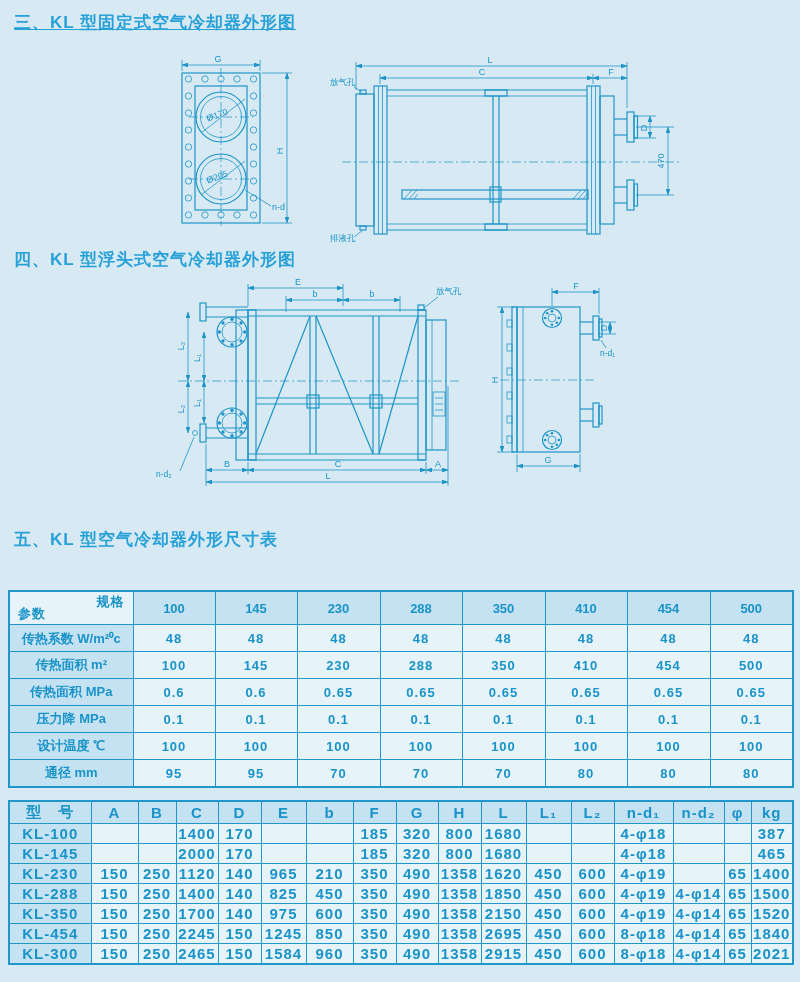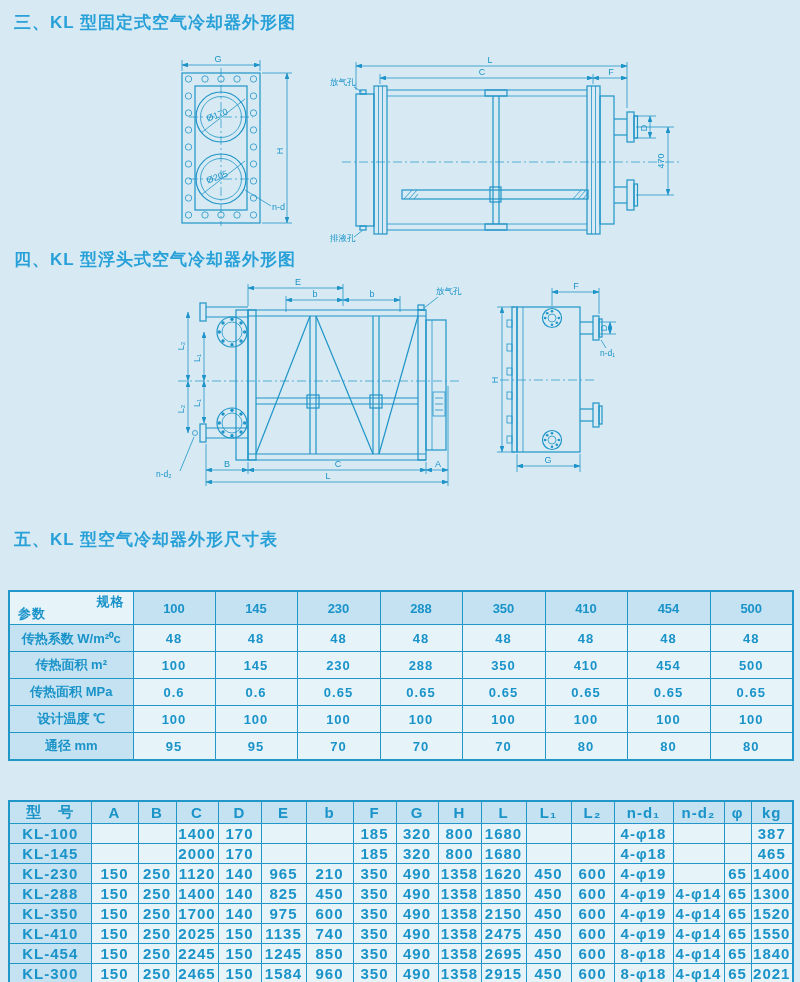--- a/index.html
+++ b/index.html
@@ -40,21 +40,21 @@
       #2196c9 calc(50% + 0.8px),
       rgba(0,0,0,0) calc(50% + 0.8px));
   }
   .diag span{position:absolute;font-size:13px;letter-spacing:1px;}
   .diag .dt{top:1px;right:8px;}
   .diag .db{bottom:1px;left:8px;font-family:Liberation Mono, monospace;}
 </style>
 </head>
 <body>
 
-<div class="title" style="left:14px;top:11px;">三、KL 型固定式空气冷却器外形图</div>
+<div class="title" style="left:14px;top:11px;text-decoration:underline;">三、KL 型固定式空气冷却器外形图</div>
 <div class="title" style="left:14px;top:248px;">四、KL 型浮头式空气冷却器外形图</div>
 <div class="title" style="left:14px;top:528px;">五、KL 型空气冷却器外形尺寸表</div>
 
 <svg style="left:153px;top:54px;" width="152" height="186" viewBox="0 0 152 186">
   <defs>
     <marker id="m1" markerWidth="8" markerHeight="6" refX="7.5" refY="3" orient="auto-start-reverse">
       <path d="M0,0 L8,3 L0,6 z" fill="#1e94c8"></path>
     </marker>
   </defs>
   <g>
@@ -406,20 +406,31 @@
         <td class="val">0.6</td>
         <td class="val">0.6</td>
         <td class="val">0.65</td>
         <td class="val">0.65</td>
         <td class="val">0.65</td>
         <td class="val">0.65</td>
         <td class="val">0.65</td>
         <td class="val">0.65</td>
       </tr>
       <tr>
+        <td class="lbl">压力降 MPa</td>
+        <td class="val">0.1</td>
+        <td class="val">0.1</td>
+        <td class="val">0.1</td>
+        <td class="val">0.1</td>
+        <td class="val">0.1</td>
+        <td class="val">0.1</td>
+        <td class="val">0.1</td>
+        <td class="val">0.1</td>
+      </tr>
+      <tr>
         <td class="lbl">设计温度 ℃</td>
         <td class="val">100</td>
         <td class="val">100</td>
         <td class="val">100</td>
         <td class="val">100</td>
         <td class="val">100</td>
         <td class="val">100</td>
         <td class="val">100</td>
         <td class="val">100</td>
       </tr>
@@ -544,21 +555,21 @@
         <td class="val">450</td>
         <td class="val">350</td>
         <td class="val">490</td>
         <td class="val">1358</td>
         <td class="val">1850</td>
         <td class="val">450</td>
         <td class="val">600</td>
         <td class="val">4-φ19</td>
         <td class="val">4-φ14</td>
         <td class="val">65</td>
-        <td class="val">1300</td>
+        <td class="val">1500</td>
       </tr>
       <tr>
         <td class="model">KL-350</td>
         <td class="val">150</td>
         <td class="val">250</td>
         <td class="val">1700</td>
         <td class="val">140</td>
         <td class="val">975</td>
         <td class="val">600</td>
         <td class="val">350</td>
@@ -566,39 +577,20 @@
         <td class="val">1358</td>
         <td class="val">2150</td>
         <td class="val">450</td>
         <td class="val">600</td>
         <td class="val">4-φ19</td>
         <td class="val">4-φ14</td>
         <td class="val">65</td>
         <td class="val">1520</td>
       </tr>
       <tr>
-        <td class="model">KL-410</td>
-        <td class="val">150</td>
-        <td class="val">250</td>
-        <td class="val">2025</td>
-        <td class="val">150</td>
-        <td class="val">1135</td>
-        <td class="val">740</td>
-        <td class="val">350</td>
-        <td class="val">490</td>
-        <td class="val">1358</td>
-        <td class="val">2475</td>
-        <td class="val">450</td>
-        <td class="val">600</td>
-        <td class="val">4-φ19</td>
-        <td class="val">4-φ14</td>
-        <td class="val">65</td>
-        <td class="val">1550</td>
-      </tr>
-      <tr>
         <td class="model">KL-454</td>
         <td class="val">150</td>
         <td class="val">250</td>
         <td class="val">2245</td>
         <td class="val">150</td>
         <td class="val">1245</td>
         <td class="val">850</td>
         <td class="val">350</td>
         <td class="val">490</td>
         <td class="val">1358</td>

